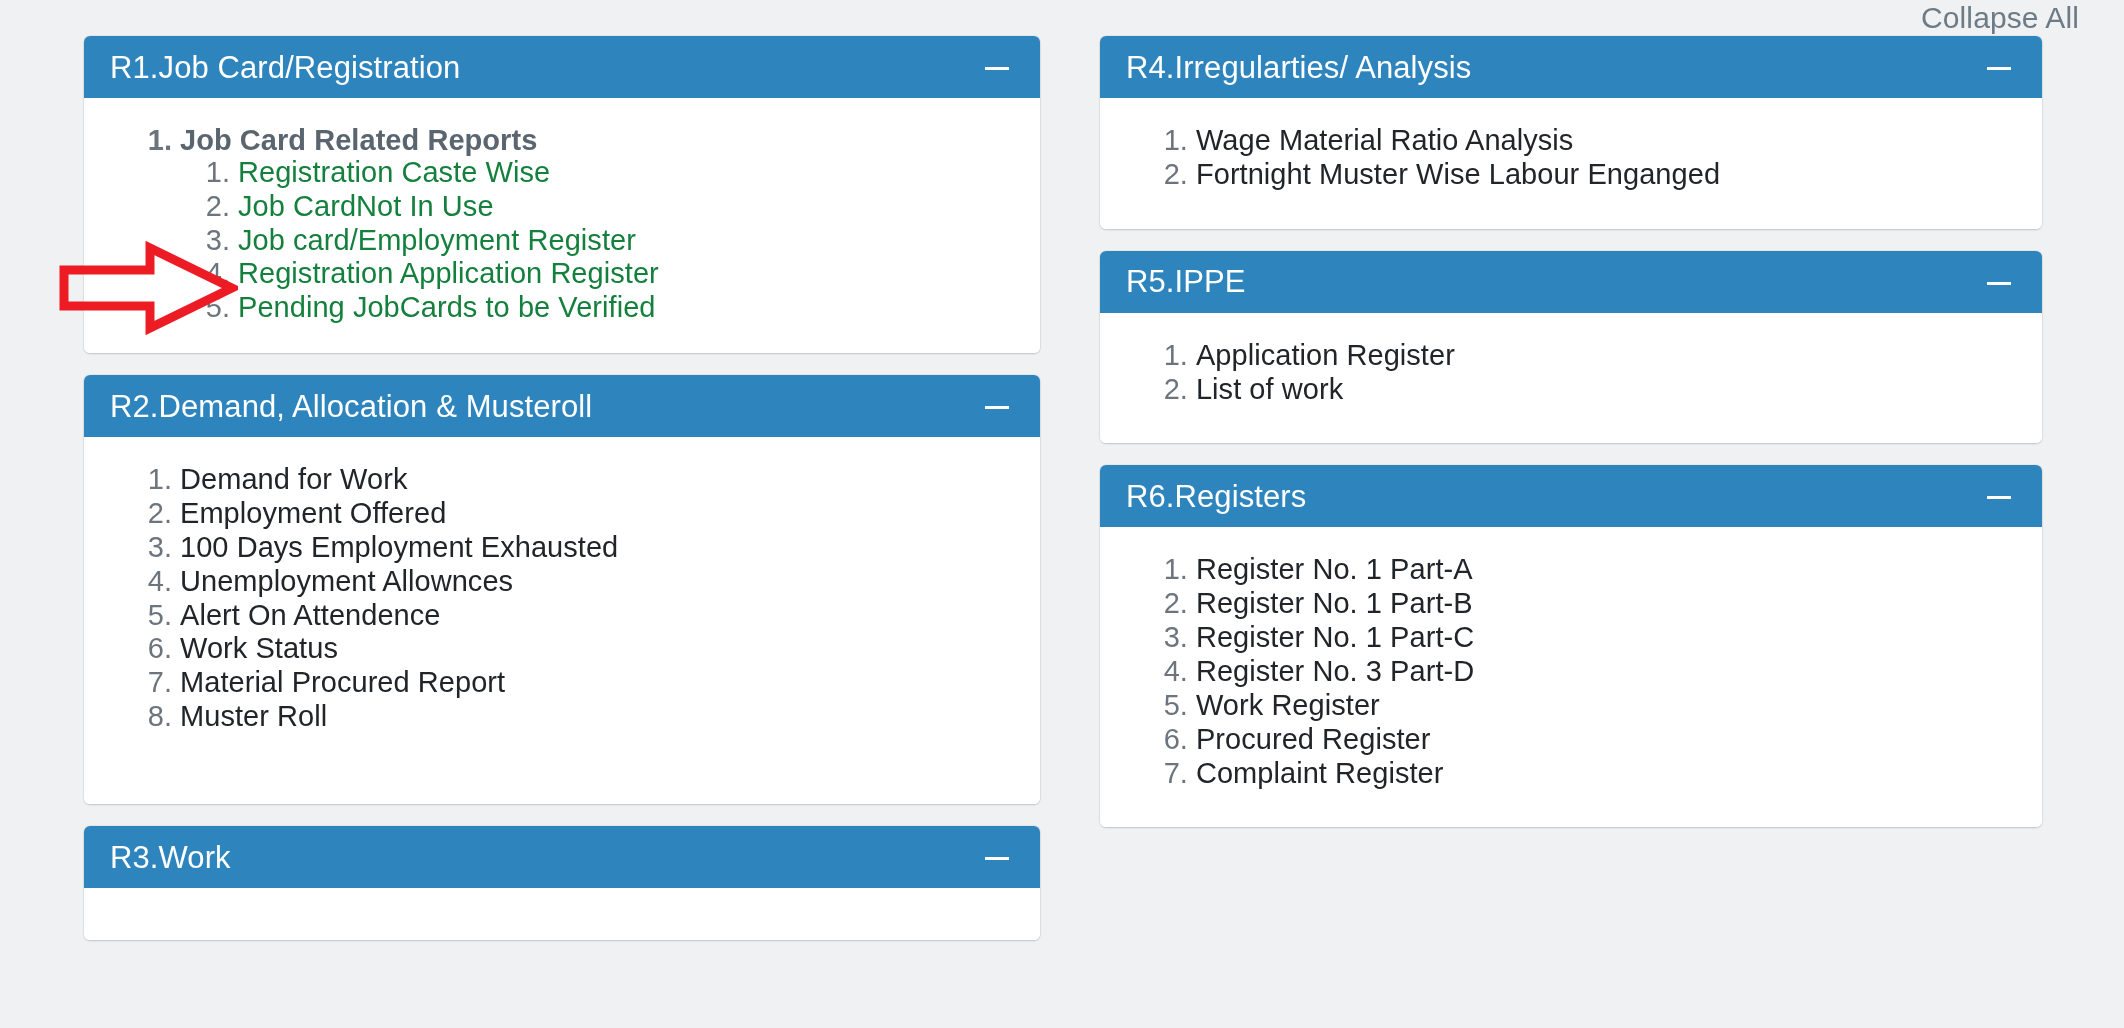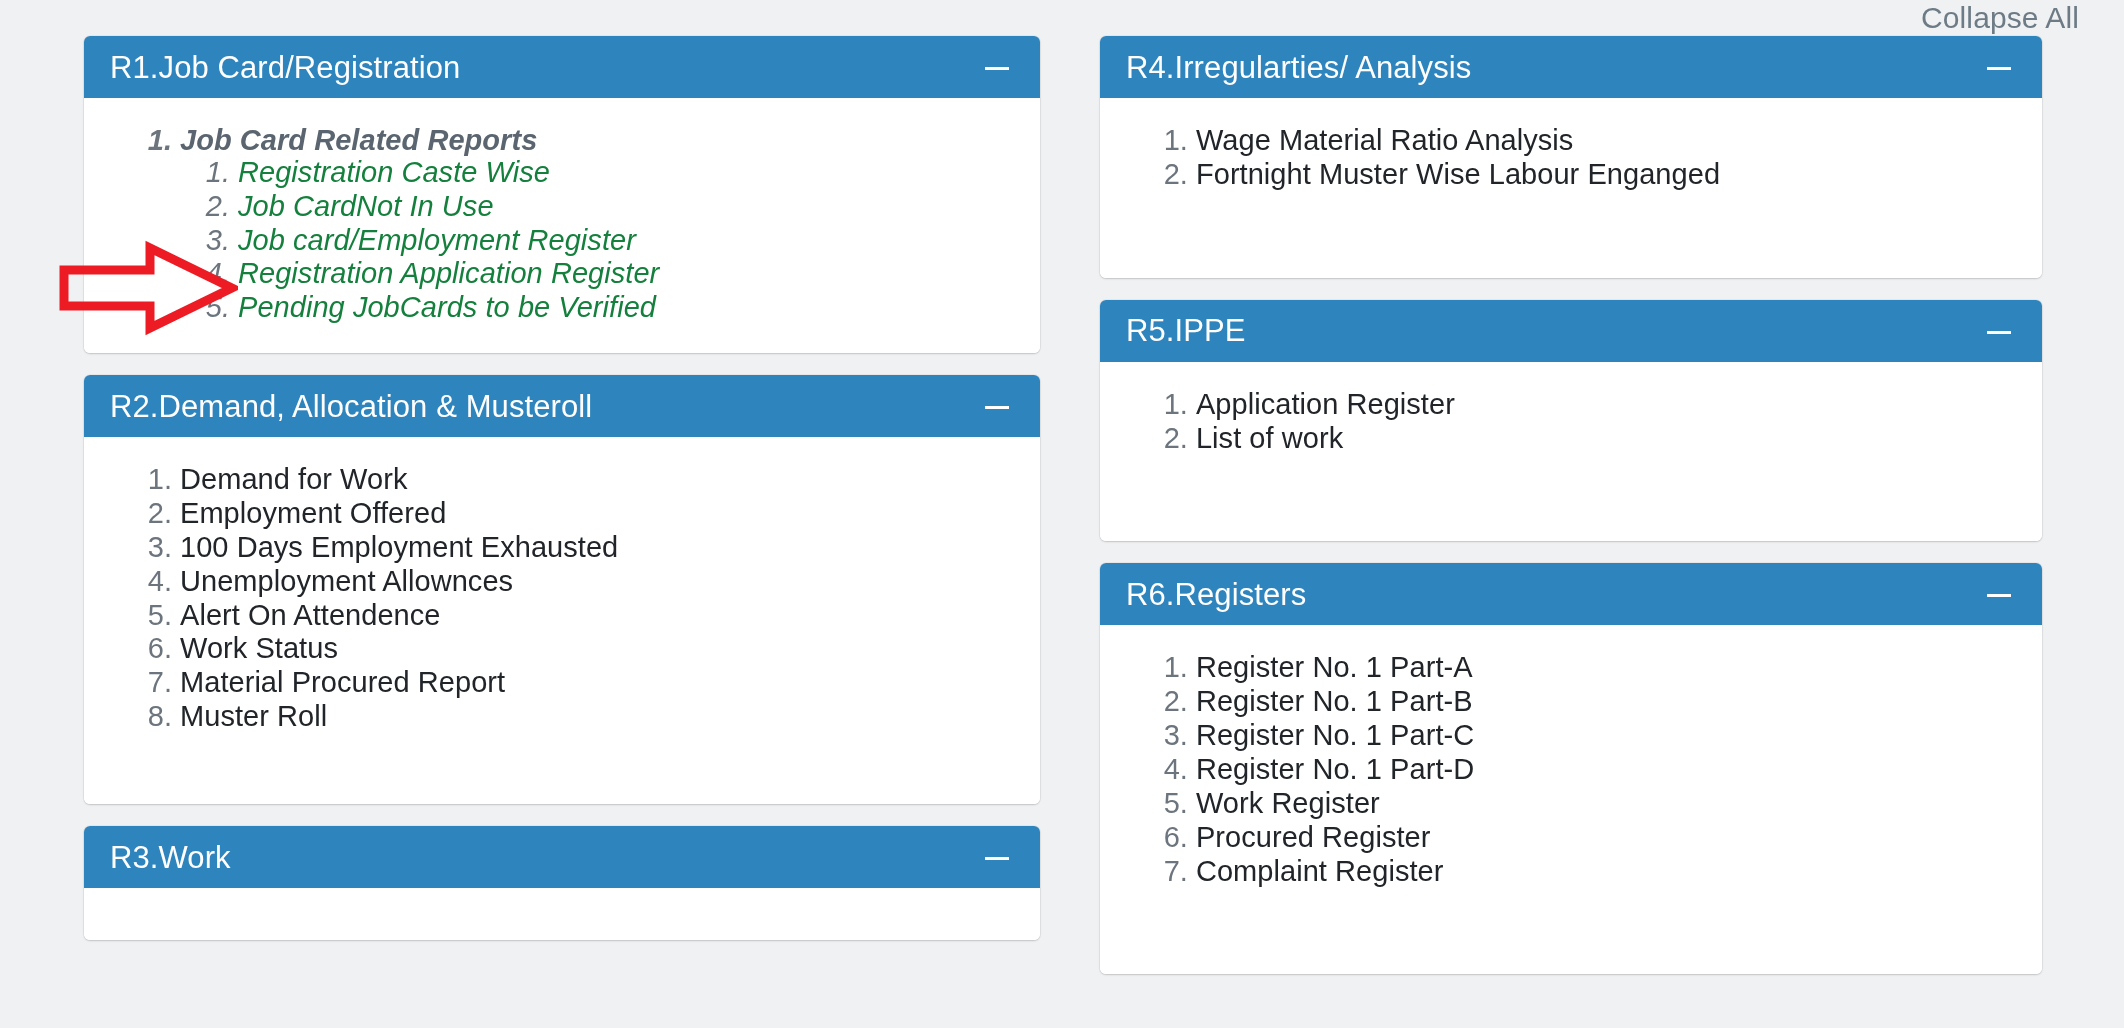--- a/index.html
+++ b/index.html
@@ -150,21 +150,20 @@
   ol.report-list > li .item-label {
     color: #212529;
     letter-spacing: 0.05px;
   }
 
   
   ol.report-list > li.group-item {
     font-weight: bold;
     color: #5a6570;
     cursor: default;
-    font-style: italic;
   }
 
   ol.report-list > li.group-item > .item-label {
     color: #5a6570;
     font-weight: bold;
   }
 
   ol.report-list ol.report-sublist {
     list-style: decimal;
     padding-left: 58px;
@@ -186,21 +185,21 @@
     font-weight: normal;
   }
 
   ol.report-list ol.report-sublist > li > .item-label {
     color: #15803d;
     font-weight: normal;
   }
 
   
   .panel-body.tall-pad { padding-bottom: 70px; }
-  .panel-body.xtall-pad { padding-bottom: 86px; }
+  .panel-body.xtall-pad { padding-bottom: 37px; }
 
   
   .annotation-arrow {
     position: absolute;
     left: 58px;
     top: 238px;
     width: 180px;
     height: 100px;
     pointer-events: none;
     z-index: 50;
@@ -312,21 +311,21 @@
       <div class="panel">
         <div class="panel-header">
           <span class="panel-title">R6.Registers</span>
           <span class="collapse-toggle"></span>
         </div>
         <div class="panel-body xtall-pad">
           <ol class="report-list">
             <li><span class="item-label">Register No. 1 Part-A</span></li>
             <li><span class="item-label">Register No. 1 Part-B</span></li>
             <li><span class="item-label">Register No. 1 Part-C</span></li>
-            <li><span class="item-label">Register No. 1 Part-D</span></li>
+            <li><span class="item-label">Register No. 3 Part-D</span></li>
             <li><span class="item-label">Work Register</span></li>
             <li><span class="item-label">Procured Register</span></li>
             <li><span class="item-label">Complaint Register</span></li>
           </ol>
         </div>
       </div>
 
     </div>
   </div>
 

